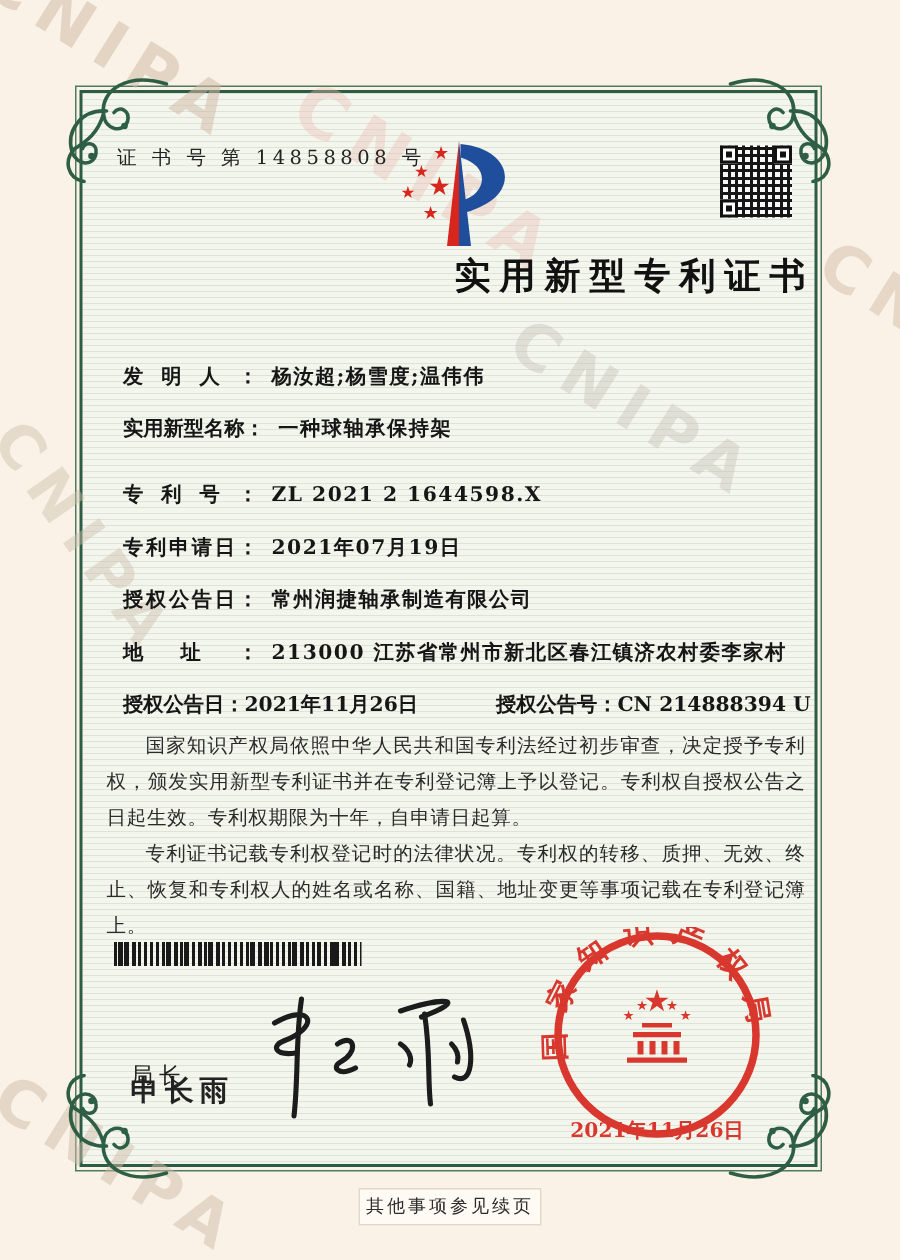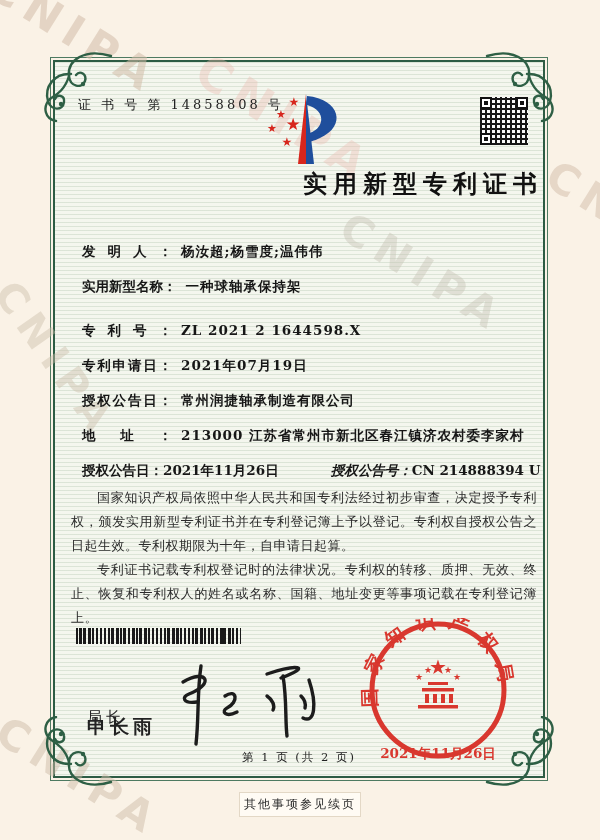--- a/index.html
+++ b/index.html
@@ -44,21 +44,21 @@
 
   .title{position:absolute;left:0;top:106px;width:100%;text-align:right;
       font-size:24px;font-weight:bold;letter-spacing:6px;color:#111;}
 
   .fields{position:absolute;left:27px;top:178px;width:445px;font-size:13.5px;font-weight:600;color:#161616;}
   .frow{height:35px;line-height:22px;white-space:nowrap;}
   .frow.first{height:44px;}
   .flabel{display:inline-block;width:90px;text-align:justify;text-align-last:justify;vertical-align:top;}
   .flabel.auto{width:auto;text-align:left;text-align-last:auto;}
   .fvalue{margin-left:9px;letter-spacing:1px;}
-  .gpair2{margin-left:52px;font-style:italic;}
+  .gpair2{margin-left:52px;}
 
   .paras{position:absolute;left:16px;top:424px;width:466px;font-size:13px;line-height:1.85;
       color:#2b2b2b;text-align:justify;}
   .paras p{margin:0;text-indent:2em;letter-spacing:.5px;}
 
   .barcode{position:absolute;left:21px;top:566px;width:165px;height:16px;
       background-image:
         repeating-linear-gradient(90deg,#191919 0,#191919 2px,transparent 2px,transparent 4px),
         repeating-linear-gradient(90deg,#191919 0,#191919 1px,transparent 1px,transparent 7px),
         repeating-linear-gradient(90deg,transparent 0,transparent 3px,#191919 3px,#191919 4px,transparent 4px,transparent 11px);}
@@ -211,21 +211,20 @@
             <rect x="62" y="70" width="32" height="3.5"></rect>
             <rect x="65" y="76" width="4" height="9"></rect>
             <rect x="73" y="76" width="4" height="9"></rect>
             <rect x="81" y="76" width="4" height="9"></rect>
             <rect x="89" y="76" width="4" height="9"></rect>
             <rect x="58" y="87" width="40" height="3.5"></rect>
           </g>
           <text x="78" y="140" font-size="13.5" text-anchor="middle" fill="#d7281f" font-weight="bold">2021年11月26日</text>
         </svg>
 
-        <div class="page-num">第 1 页 (共 2 页)</div>
 
       </div>
     </div>
   </div>
 
   <span class="wm wm1">CNIPA</span>
   <span class="wm wm2">CNIPA</span>
   <span class="wm wm3">CNIPA</span>
   <span class="wm wm4">CNIPA</span>
   <span class="wm wm5">CNIPA</span>

